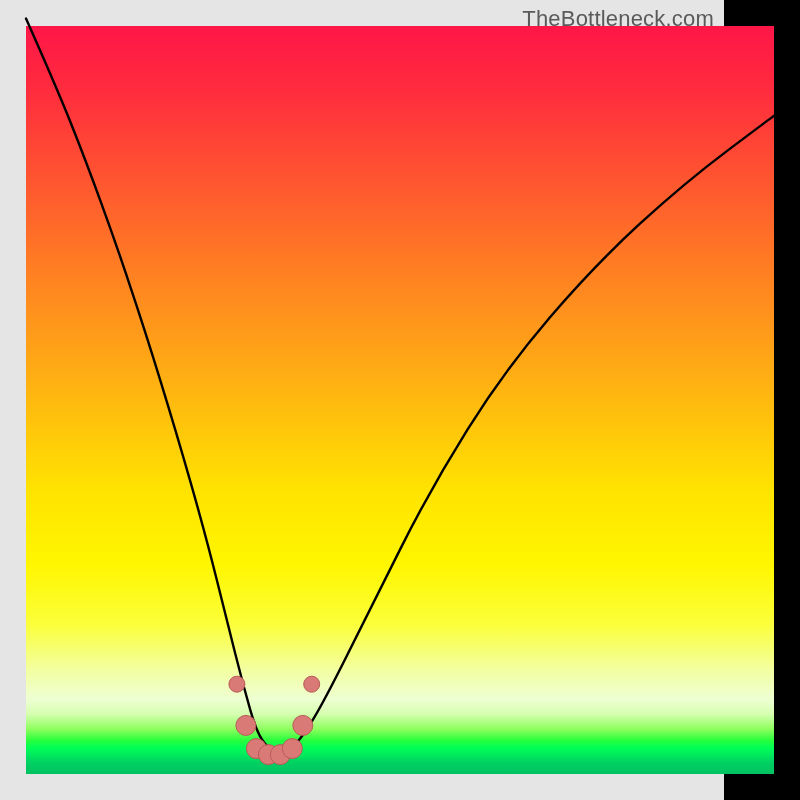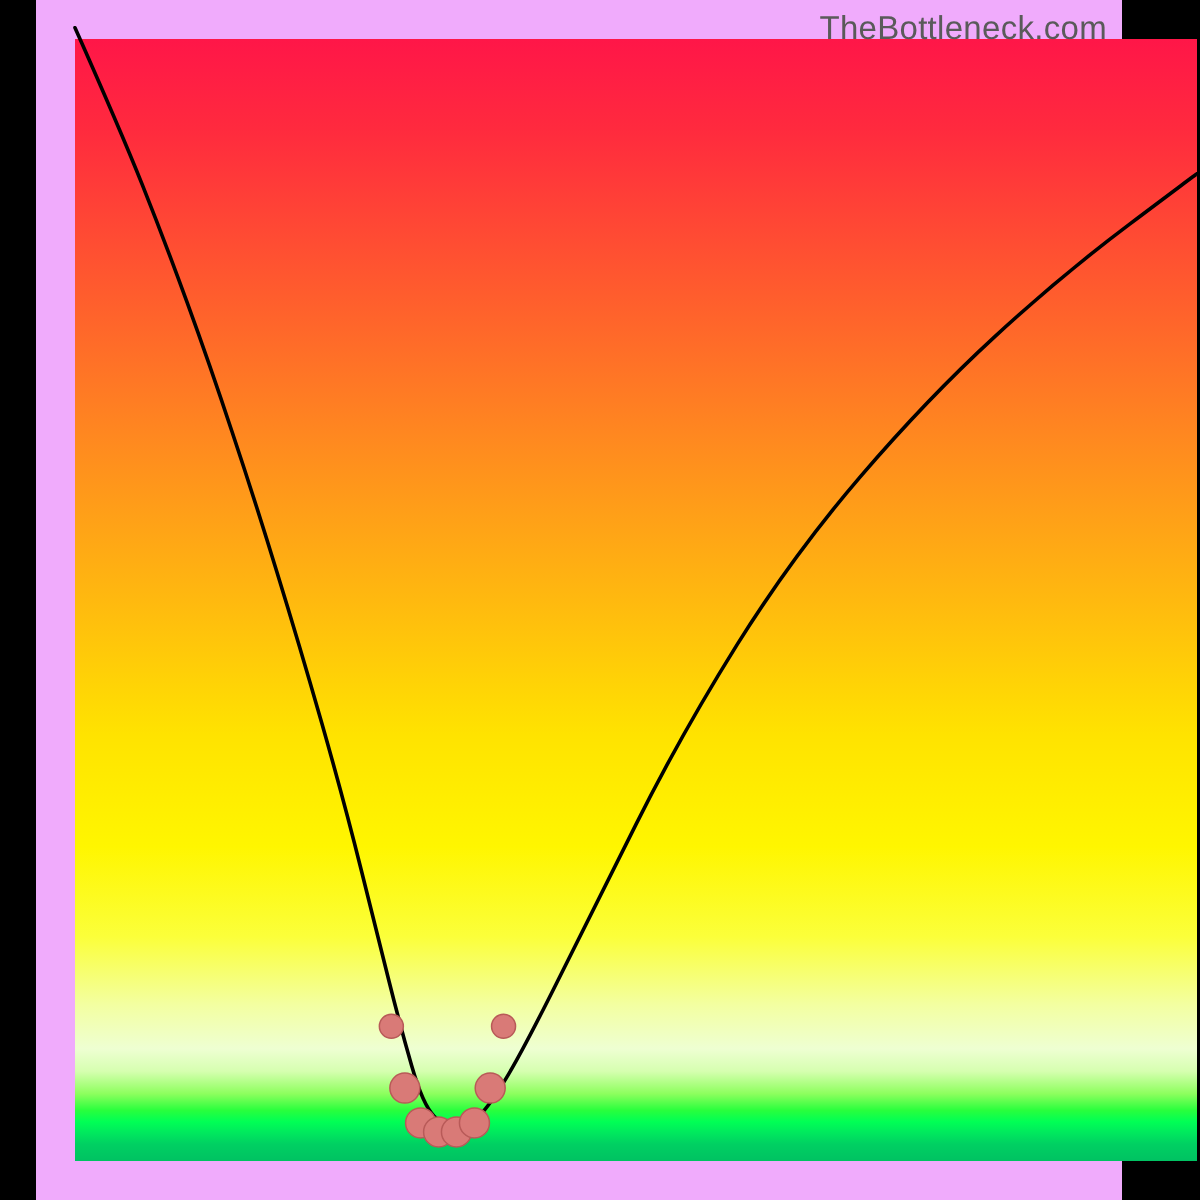--- a/index.html
+++ b/index.html
@@ -10,22 +10,21 @@
     background: #000;
     overflow: hidden;
     font-family: Arial, Helvetica, sans-serif;
   }
   .frame {
     position: absolute;
     left: 0;
     top: 0;
     width: 724px;
     height: 800px;
-    background: #f0abfc;
-    margin-left: 24px;
+    background: #e5e5e5;
   }
   .plot-area {
     position: absolute;
     left: 26px;
     top: 26px;
     width: 748px;
     height: 748px;
     
     background: linear-gradient(
       to bottom,

